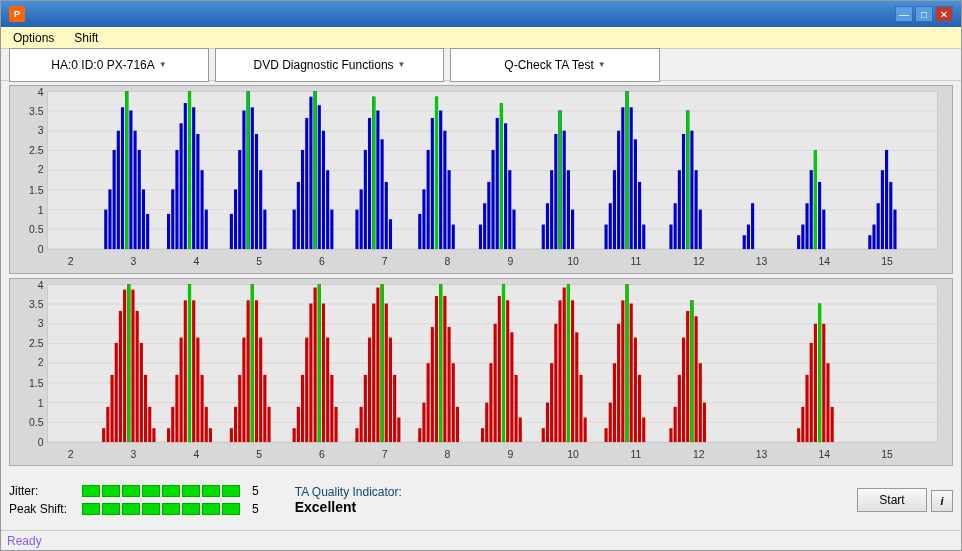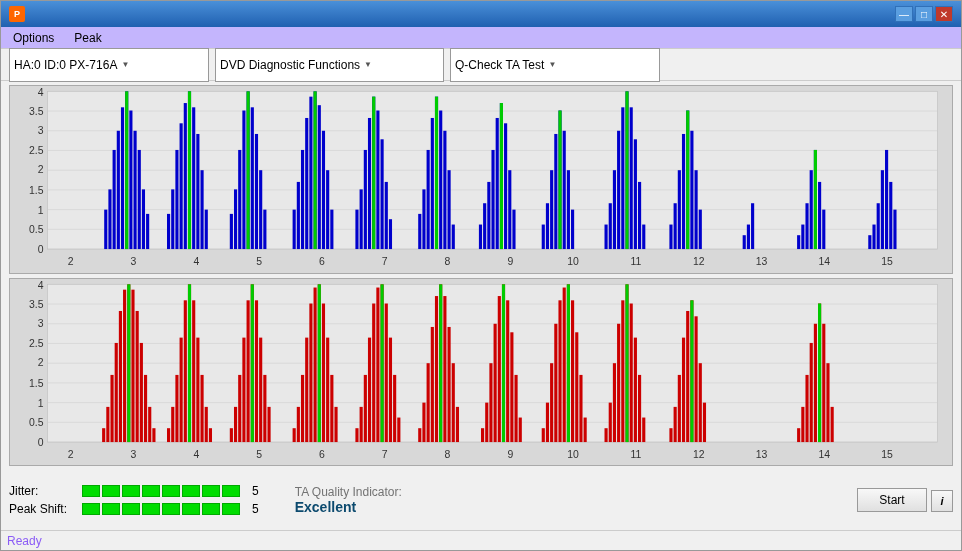--- a/index.html
+++ b/index.html
@@ -61,21 +61,21 @@
       border: 1px solid #3070b8;
       cursor: pointer;
       display: flex;
       align-items: center;
       justify-content: center;
       font-size: 10px;
       color: white;
     }
     .title-btn.close { background: #c0392b; }
     .menu-bar {
-      background: #c4b5fd;
+      background: #fef9c3;
       padding: 2px 8px;
       display: flex;
       gap: 12px;
       border-bottom: 1px solid #ccc;
       flex-shrink: 0;
       height: 22px;
       align-items: center;
     }
     .menu-item {
       cursor: pointer;
@@ -91,21 +91,21 @@
       border-bottom: 1px solid #ccc;
       flex-shrink: 0;
       height: 32px;
     }
     .dropdown {
       border: 1px solid #999;
       background: white;
       height: 22px;
       display: flex;
       align-items: center;
-      justify-content: flex-start;
+      justify-content: center;
       padding: 16px 4px;
       cursor: pointer;
       font-size: 12px;
     }
     .dropdown-drive { width: 200px; }
     .dropdown-func { width: 229px; }
     .dropdown-test { width: 210px; }
     .dropdown-arrow {
       font-size: 8px;
       color: #555;
@@ -164,26 +164,26 @@
       margin-left: 4px;
     }
     .quality-section {
       display: flex;
       flex-direction: column;
       align-items: flex-start;
       margin-left: 20px;
     }
     .quality-label {
       font-size: 12px;
-      color: #737373;
+      color: #0c4a6e;
     }
     .quality-value {
       font-size: 14px;
       font-weight: bold;
-      color: #0c4a6e;
+      color: #000000;
     }
     .start-section {
       margin-left: auto;
       display: flex;
       flex-direction: row;
       align-items: flex-end;
       gap: 4px;
     }
     .start-btn {
       width: 70px;
@@ -229,21 +229,21 @@
     </div>
     <div class="title-buttons">
       <div class="title-btn">—</div>
       <div class="title-btn">□</div>
       <div class="title-btn close">✕</div>
     </div>
   </div>
 
   <div class="menu-bar">
     <span class="menu-item">Options</span>
-    <span class="menu-item">Peak</span>
+    <span class="menu-item">Shift</span>
   </div>
 
   <div class="toolbar">
     <div class="dropdown dropdown-drive">
       <span>HA:0 ID:0  PX-716A</span>
       <span class="dropdown-arrow">▼</span>
     </div>
     <div class="dropdown dropdown-func">
       <span>DVD Diagnostic Functions</span>
       <span class="dropdown-arrow">▼</span>

